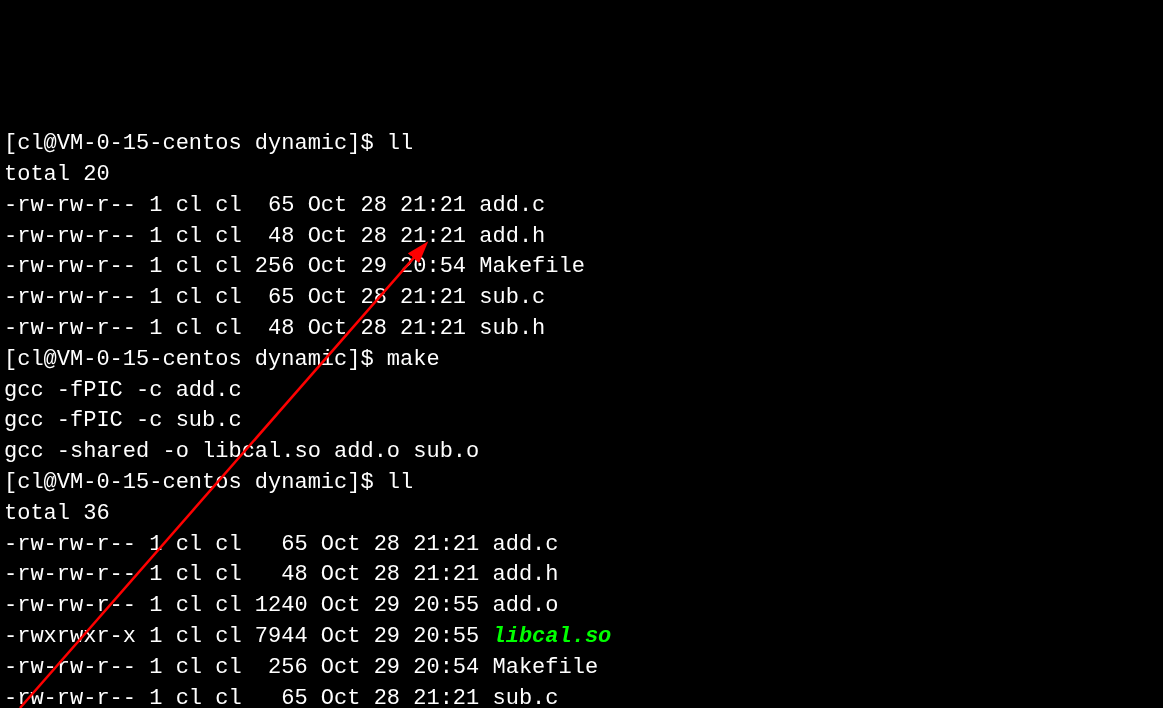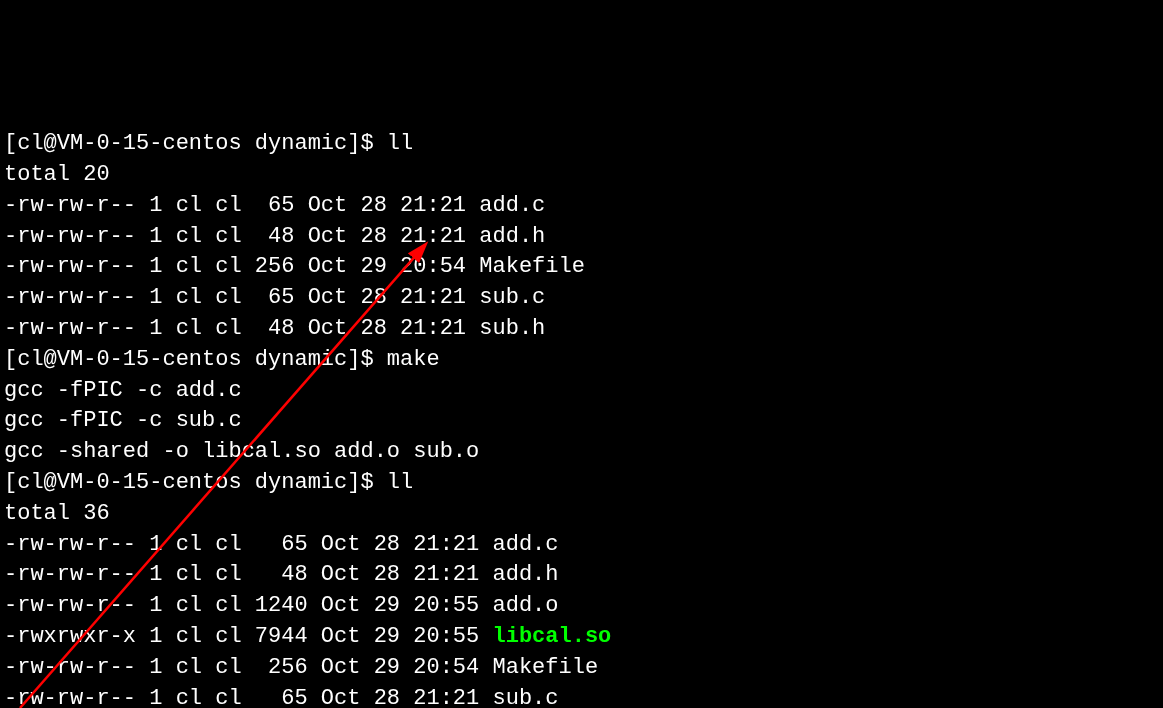--- a/index.html
+++ b/index.html
@@ -19,20 +19,21 @@
       height: 708px;
       position: relative;
       overflow: hidden;
     }
     .line {
       display: block;
     }
     .green {
       color: #00ff00;
       font-weight: bold;
+      font-style: italic;
     }
     .arrow-overlay {
       position: absolute;
       top: 0;
       left: 0;
       pointer-events: none;
     }
   </style>
 </head>
 <body>

